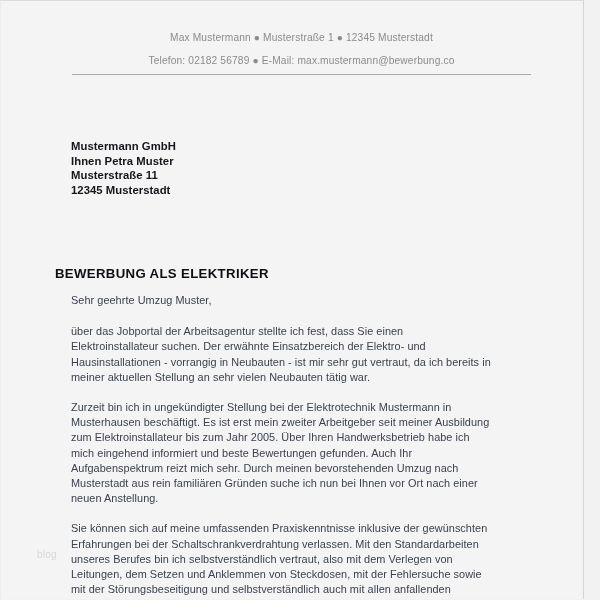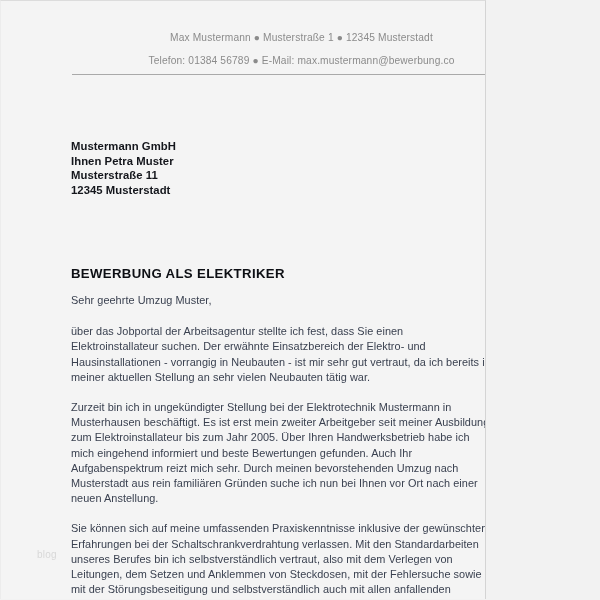--- a/index.html
+++ b/index.html
@@ -9,21 +9,21 @@
   body {
     width: 600px;
     height: 600px;
     overflow: hidden;
     background: #f2f2f2;
     font-family: "Liberation Sans", sans-serif;
   }
 
   #page {
     position: relative;
-    width: 486px;
+    width: 584px;
     height: 599px;
     margin: 0;
     background: #f4f4f4;
     border-top: 1px solid #dcdcdc;
     border-right: 1px solid #d4d4d4;
     border-left: 1px solid #ececec;
     box-sizing: border-box;
     overflow: hidden;
   }
 
@@ -77,21 +77,21 @@
     text-align: right;
     font-size: 10.8px;
     color: #3b4150;
     letter-spacing: 0.1px;
   }
 
   
   .subject {
     position: absolute;
     top: 265px;
-    left: 70px;
+    left: 54px;
     font-size: 13.2px;
     font-weight: bold;
     color: #0d0f14;
     letter-spacing: 0.35px;
     white-space: nowrap;
   }
 
   
   .body-text {
     position: absolute;
@@ -124,21 +124,21 @@
     text-align: center;
   }
 </style>
 </head>
 <body>
 
 <div id="page">
 
   <div class="letterhead">
     <div class="letterhead-line first">Max Mustermann ● Musterstraße 1 ● 12345 Musterstadt</div>
-    <div class="letterhead-line second">Telefon: 01384 56789 ● E-Mail: max.mustermann@bewerbung.co</div>
+    <div class="letterhead-line second">Telefon: 02182 56789 ● E-Mail: max.mustermann@bewerbung.co</div>
   </div>
 
   <div class="head-rule"></div>
 
   <div class="recipient">
     <div>Mustermann GmbH</div>
     <div>Ihnen Petra Muster</div>
     <div>Musterstraße 11</div>
     <div>12345 Musterstadt</div>
   </div>

